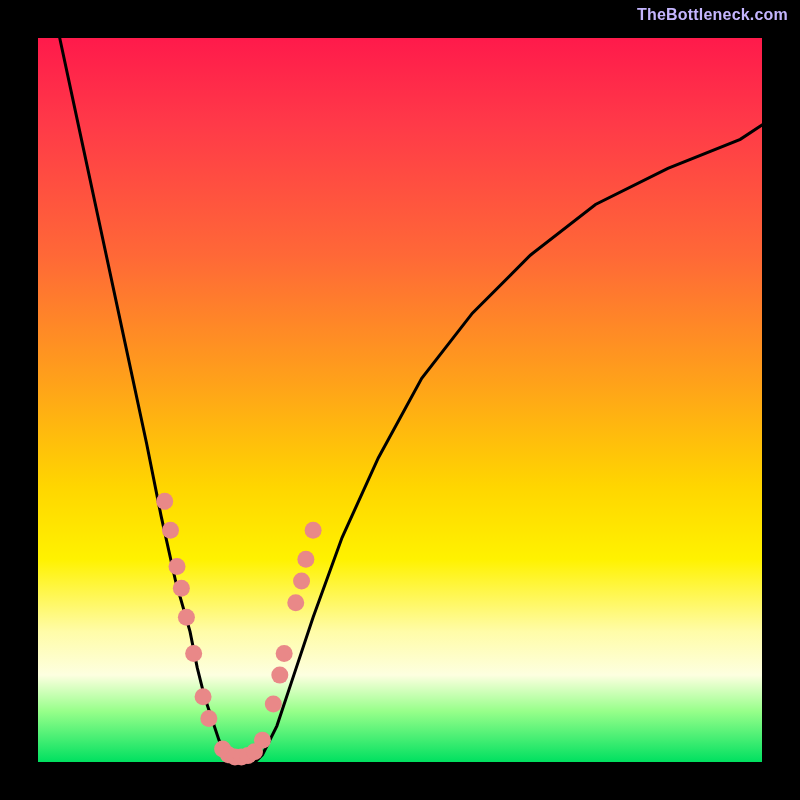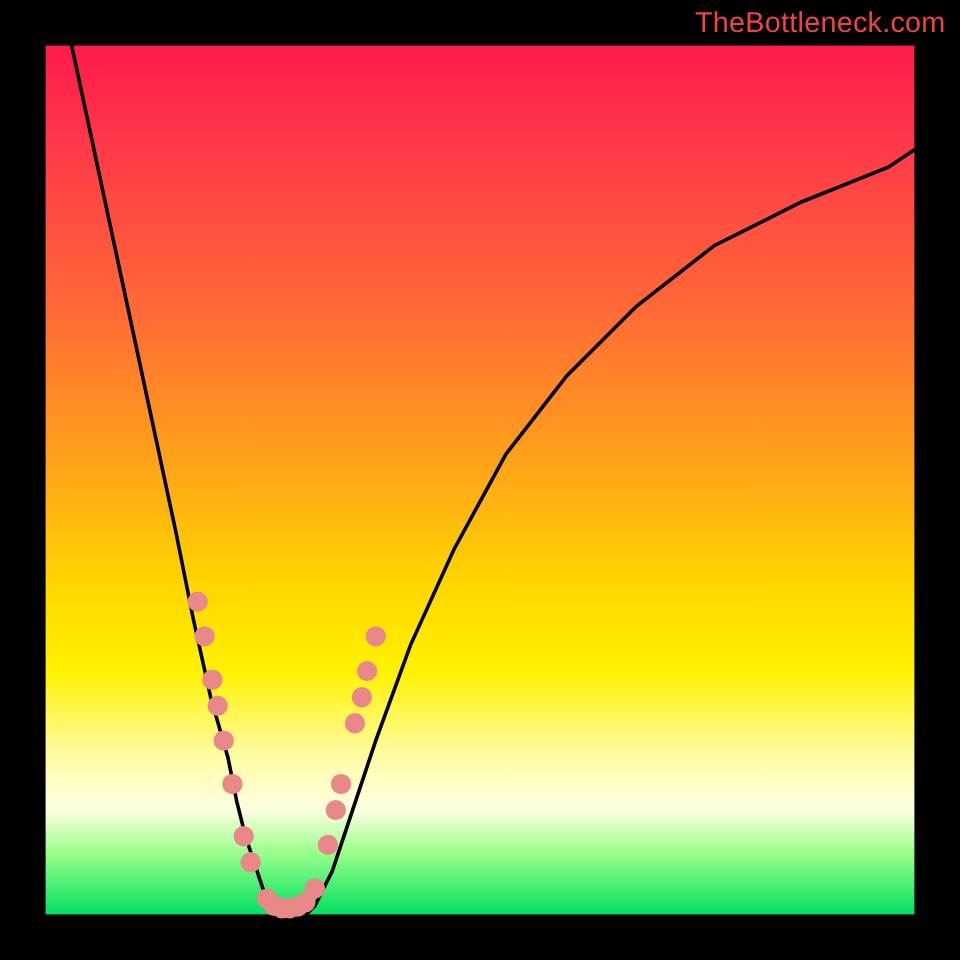--- a/index.html
+++ b/index.html
@@ -37,23 +37,23 @@
       #fffca8 82%,
       #fdffe0 88%,
       #97ff8a 93%,
       #00e060 100%
     );
   }
   .watermark {
     position: absolute;
     top: 6px;
     right: 12px;
-    color: #ef4444;
-    font-size: 24px;
-    font-weight: 400;
+    color: #c4b5fd;
+    font-size: 16px;
+    font-weight: 700;
     letter-spacing: 0.2px;
     white-space: nowrap;
   }
   svg.curve {
     position: absolute;
     top: 0;
     left: 0;
     width: 724px;
     height: 724px;
     overflow: visible;

